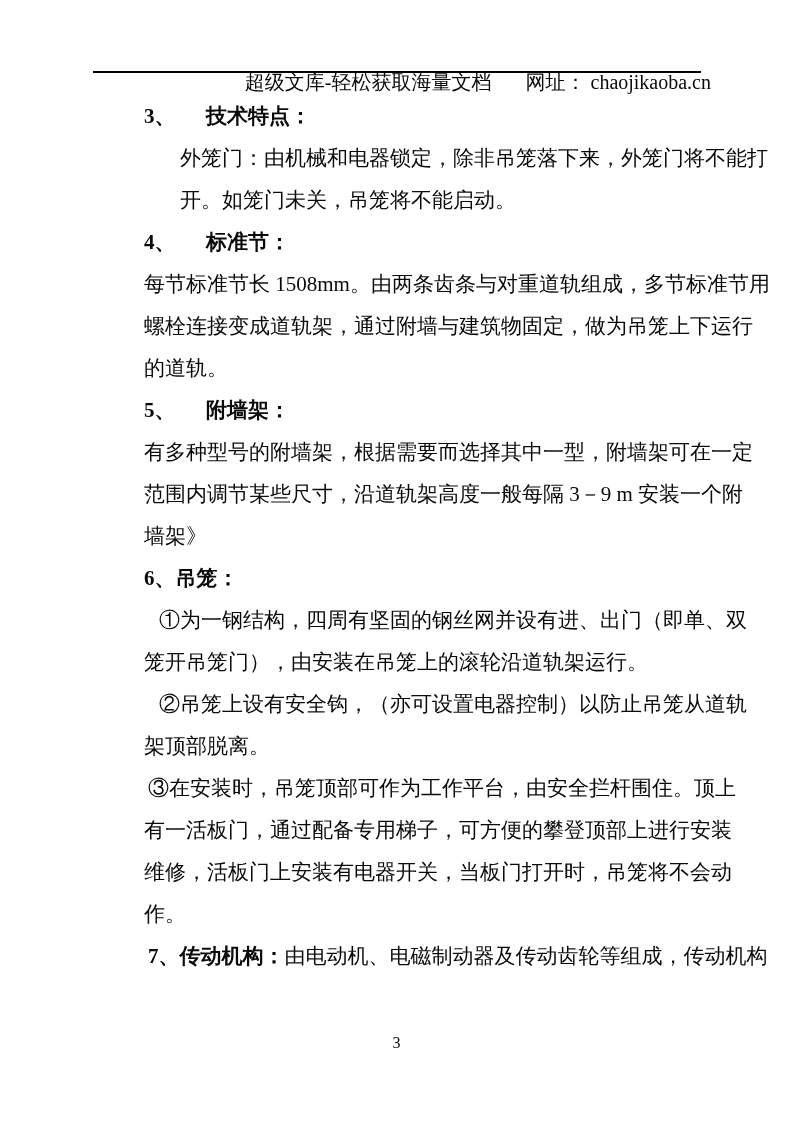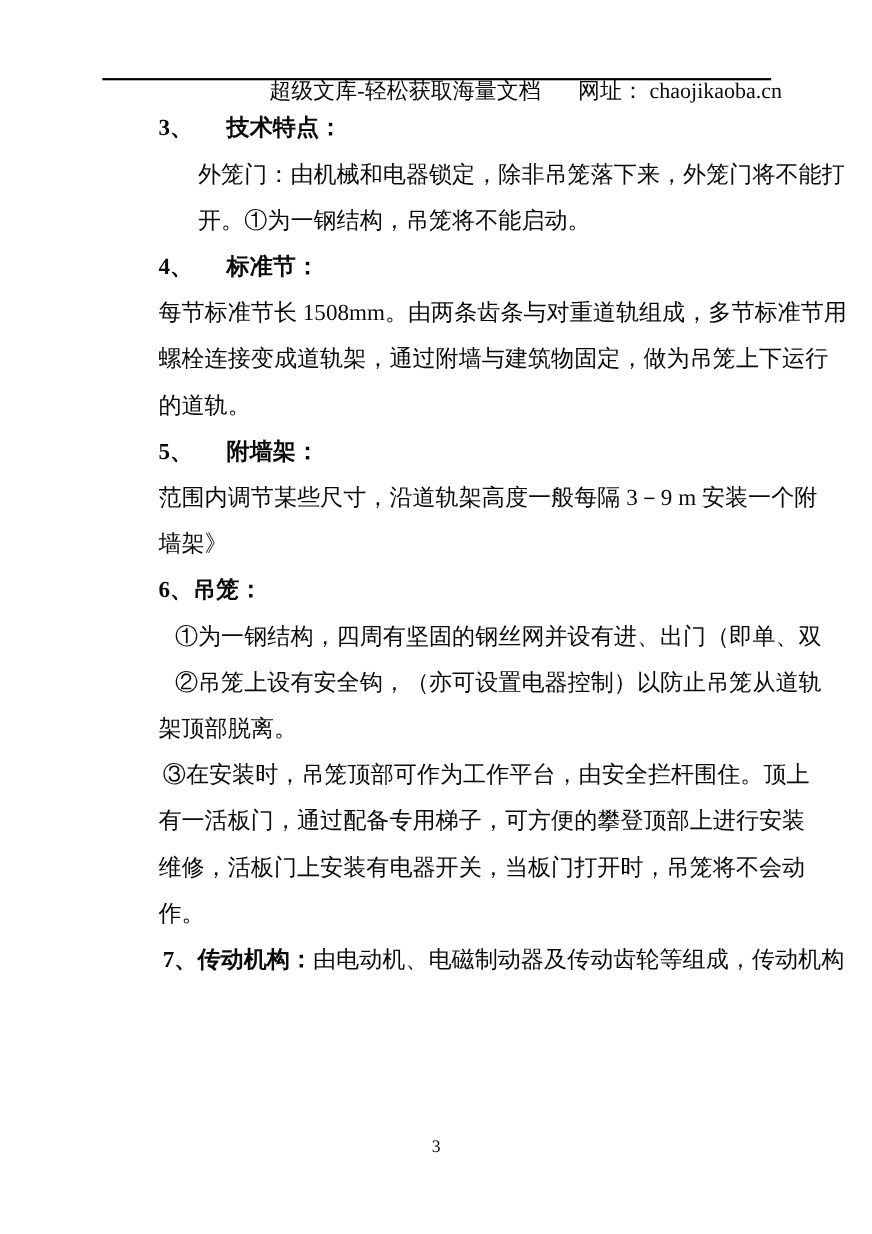--- a/index.html
+++ b/index.html
@@ -67,36 +67,38 @@
   <div class="header-text">
     <span>超级文库-轻松获取海量文档</span><span class="site">网址： chaojikaoba.cn</span>
   </div>
   <div class="header-rule"></div>
 
   <div class="doc-body">
 
     <div class="doc-line heading"><span class="num">3、</span><span>技术特点：</span></div>
 
     <div class="doc-line indent-36">外笼门：由机械和电器锁定，除非吊笼落下来，外笼门将不能打</div>
-    <div class="doc-line indent-36">开。①为一钢结构，吊笼将不能启动。</div>
+    <div class="doc-line indent-36">开。如笼门未关，吊笼将不能启动。</div>
 
     <div class="doc-line heading"><span class="num">4、</span><span>标准节：</span></div>
 
     <div class="doc-line">每节标准节长 1508mm。由两条齿条与对重道轨组成，多节标准节用</div>
     <div class="doc-line">螺栓连接变成道轨架，通过附墙与建筑物固定，做为吊笼上下运行</div>
     <div class="doc-line">的道轨。</div>
 
     <div class="doc-line heading"><span class="num">5、</span><span>附墙架：</span></div>
 
+    <div class="doc-line">有多种型号的附墙架，根据需要而选择其中一型，附墙架可在一定</div>
     <div class="doc-line">范围内调节某些尺寸，沿道轨架高度一般每隔 3－9 m 安装一个附</div>
     <div class="doc-line">墙架》</div>
 
     <div class="doc-line heading">6、吊笼：</div>
 
     <div class="doc-line indent-15">①为一钢结构，四周有坚固的钢丝网并设有进、出门（即单、双</div>
+    <div class="doc-line">笼开吊笼门），由安装在吊笼上的滚轮沿道轨架运行。</div>
     <div class="doc-line indent-15">②吊笼上设有安全钩，（亦可设置电器控制）以防止吊笼从道轨</div>
     <div class="doc-line">架顶部脱离。</div>
     <div class="doc-line indent-4">③在安装时，吊笼顶部可作为工作平台，由安全拦杆围住。顶上</div>
     <div class="doc-line">有一活板门，通过配备专用梯子，可方便的攀登顶部上进行安装</div>
     <div class="doc-line">维修，活板门上安装有电器开关，当板门打开时，吊笼将不会动</div>
     <div class="doc-line">作。</div>
 
     <div class="doc-line indent-4"><span class="bold">7、传动机构：</span><span>由电动机、电磁制动器及传动齿轮等组成，传动机构</span></div>
 
   </div>

